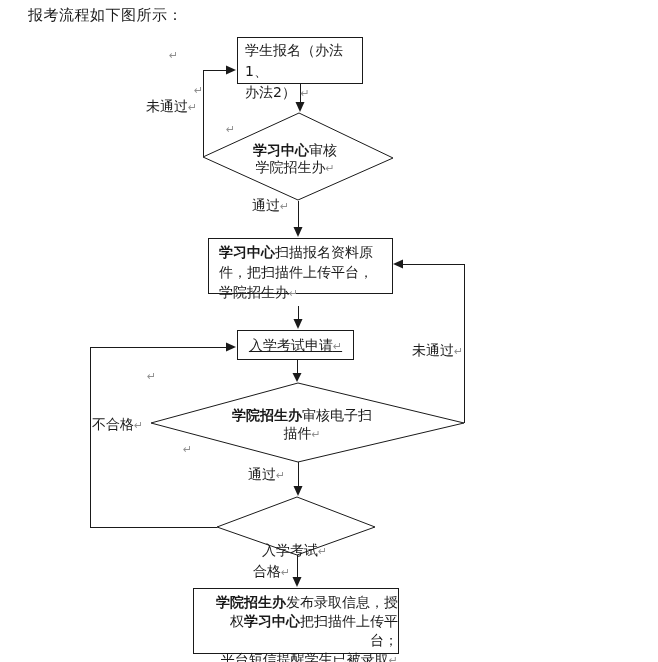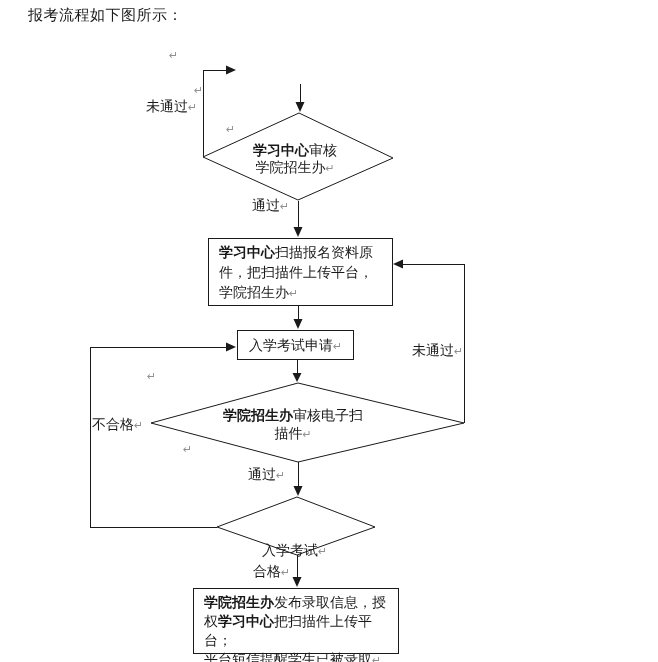--- a/index.html
+++ b/index.html
@@ -7,26 +7,26 @@
     position:relative; width:658px; height:662px; background:#ffffff;
     font-family:"DejaVu Sans", sans-serif; color:#1a1a1a; overflow:hidden;
   }
   .canvas svg { position:absolute; left:0; top:0; }
   .intro { position:absolute; left:28px; top:6px; font-size:15px; letter-spacing:0.5px; }
   .node {
     position:absolute; box-sizing:border-box; border:1px solid #1a1a1a;
     background:#ffffff; font-size:14px; line-height:20px;
   }
   .node-register { left:237px; top:37px; width:126px; height:47px; padding:2px 0 0 7px; line-height:21px; }
-  .node-scan    { left:208px; top:238px; width:185px; height:68px; padding:3px 0 0 10px; line-height:20px; }
-  .node-apply   { left:237px; top:330px; width:117px; height:30px; text-align:center; line-height:28px; }
-  .node-notice  { left:193px; top:588px; width:206px; height:66px; padding:4px 0 0 10px; line-height:19px; }
+  .node-scan    { left:208px; top:238px; width:185px; height:56px; padding:3px 0 0 10px; line-height:20px; }
+  .node-apply   { left:237px; top:330px; width:117px; height:30px; text-align:center; line-height:28px;text-decoration:underline; }
+  .node-notice  { left:193px; top:588px; width:206px; height:66px; padding:4px 0 0 10px; line-height:19px;text-align:right; }
   .dtext { position:absolute; font-size:14px; line-height:17px; white-space:nowrap;text-align:center; }
   .dtext-review  { left:253px; top:142px; }
-  .dtext-office  { left:223px; top:406px; line-height:18px; }
+  .dtext-office  { left:232px; top:406px; line-height:18px; }
   .dtext-exam    { left:262px; top:542px; }
   .elabel { position:absolute; font-size:14px; white-space:nowrap; }
   .bold { font-weight:bold; }
   .pmark { color:#909090; font-size:11px; }
   .stray { position:absolute; color:#909090; font-size:11px; }
 </style>
 </head>
 <body>
 
 <div class="canvas">
@@ -59,20 +59,25 @@
 
     <g fill="#ffffff" stroke="#1a1a1a" stroke-width="1">
       <polygon points="299,113 393,158 298,200 203,157"></polygon>
       <polygon points="298,383 464,423 298,462 151,423"></polygon>
       <polygon points="297,497 375,527 297,555 217,527"></polygon>
     </g>
   </svg>
 
   <div class="intro">报考流程如下图所示：</div>
 
+  <div class="node node-register">
+    <span>学生报名（办法1、</span><br>
+    <span>办法2）</span>
+    <span class="pmark">↵</span>
+  </div>
 
   <div class="node node-scan">
     <span class="bold">学习中心</span><span>扫描报名资料原</span><br>
     <span>件，把扫描件上传平台，</span><br>
     <span>学院招生办</span><span class="pmark">↵</span>
   </div>
 
   <div class="node node-apply">
     <span>入学考试申请</span><span class="pmark">↵</span>
   </div>

